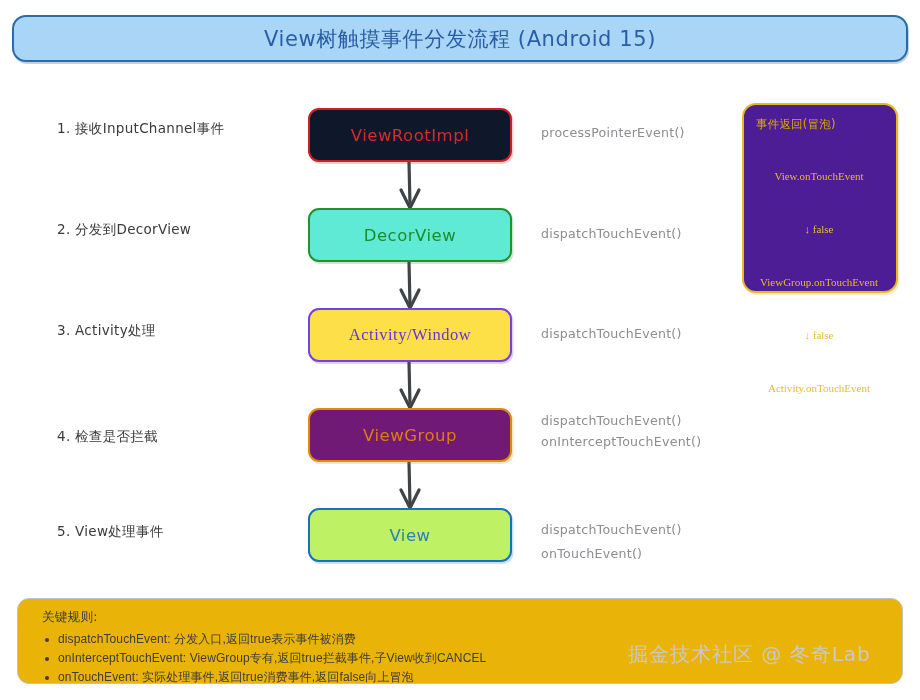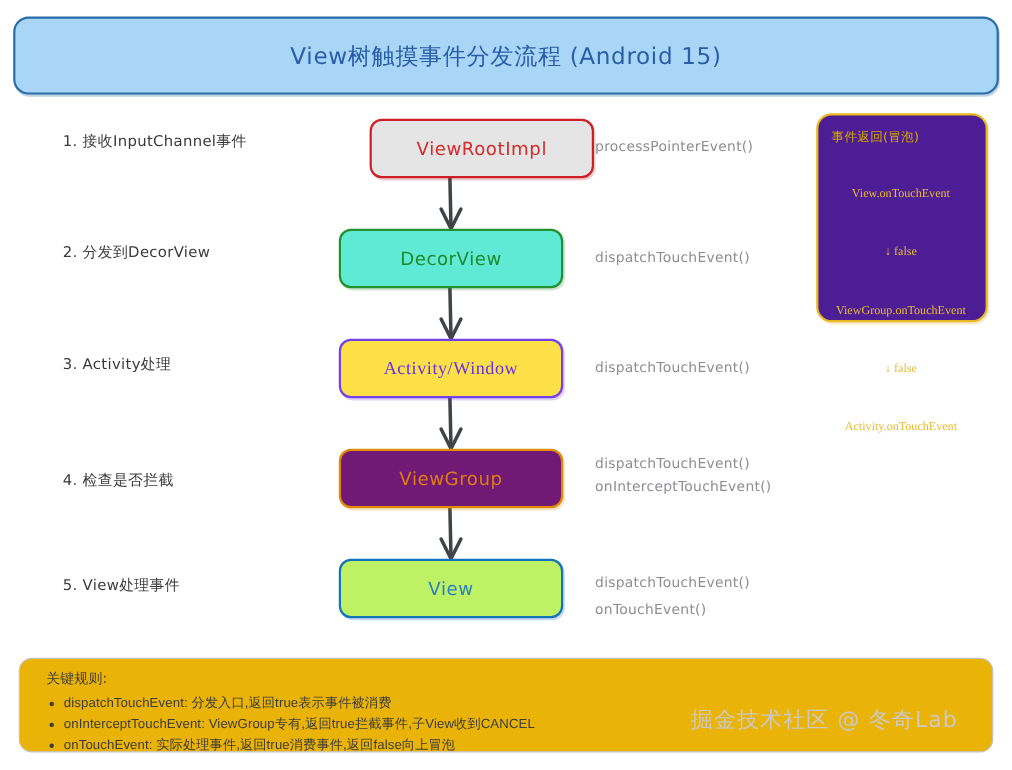--- a/index.html
+++ b/index.html
@@ -21,21 +21,21 @@
     width: 920px;
     height: 700px;
   }
 
   
   .title-banner {
     position: absolute;
     left: 12px;
     top: 15px;
     width: 896px;
-    height: 71px;
+    height: 47px;
     box-sizing: border-box;
     background: #a9d6f7;
     border: 2.2px solid #2a6ca8;
     border-radius: 14px;
     display: flex;
     align-items: center;
     justify-content: center;
     box-shadow: 1px 2px 0 rgba(42,108,168,0.30);
   }
   .title-text {
@@ -69,25 +69,24 @@
     display: flex;
     align-items: center;
     justify-content: center;
     font-size: 16.5px;
     letter-spacing: 0.5px;
     font-family: "DejaVu Sans", sans-serif;
   }
   .flow-box .bx-label { pointer-events: none; }
 
   .bx-viewrootimpl {
-    background: #e5e5e5;
+    background: #0f172a;
     border-color: #cc2026;
     color: #d52b2b;
     box-shadow: 1.5px 2px 0 rgba(180,30,35,0.22);
-    margin-left: 28px;
   }
   .bx-decorview {
     background: #5eead4;
     border-color: #23922e;
     color: #1f8a2c;
     box-shadow: 1.5px 2px 0 rgba(30,130,45,0.22);
   }
   .bx-activitywindow {
     background: #fde047;
     border-color: #7440e8;

